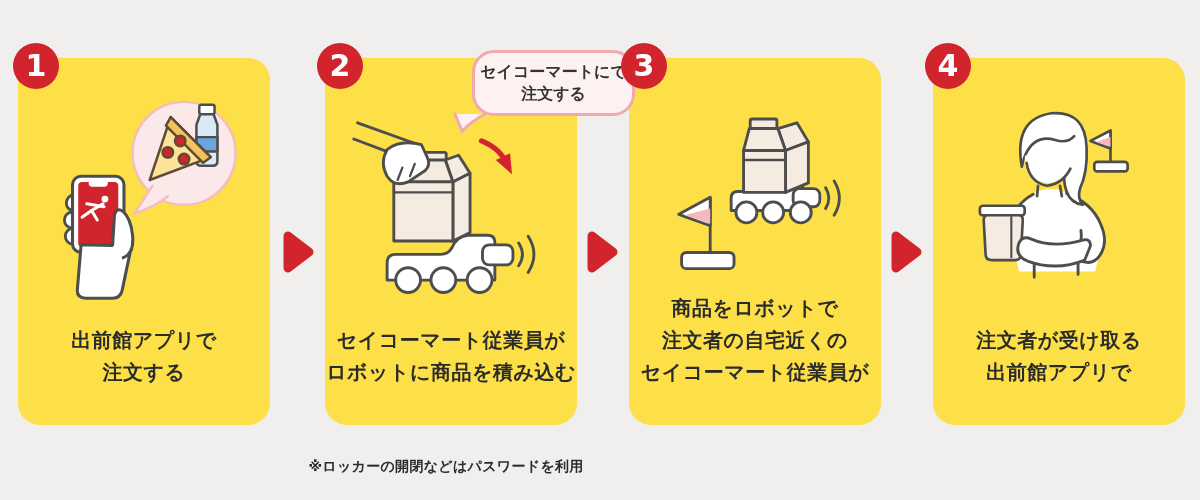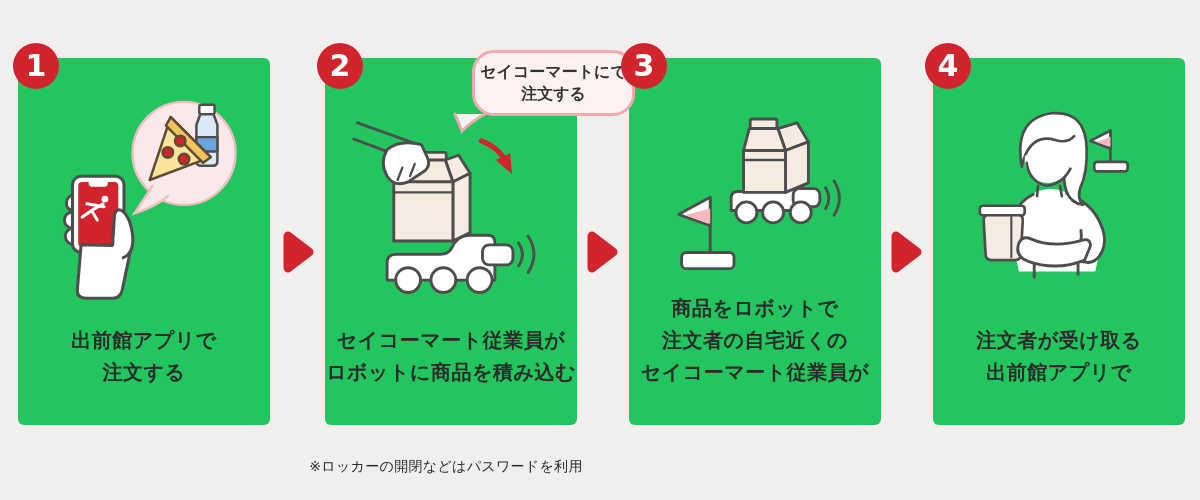--- a/index.html
+++ b/index.html
@@ -4,21 +4,21 @@
 <style>
   html,body{margin:0;padding:0;background:#e8e7e5;}
   .canvas{
     position:relative;width:1200px;height:500px;overflow:hidden;
     background:#f0efed;
     font-family:"DejaVu Sans","Liberation Sans",sans-serif;
     color:#2b2b2b;
   }
   .card{
     position:absolute;top:58px;width:252px;height:367px;
-    background:#22c55e;border-radius:6px;
+    background:#fde047;border-radius:22px;
   }
   .card.c1{left:18px}.card.c2{left:325px}.card.c3{left:629px}.card.c4{left:933px}
   .icon-svg{position:absolute;inset:0;width:100%;height:100%;}
   .badge{
     position:absolute;top:43px;width:46px;height:46px;border-radius:50%;
     background:#d2242c;color:#fff;font-weight:700;font-size:30px;
     display:flex;align-items:center;justify-content:center;line-height:1;
     z-index:5;
   }
   .badge.b1{left:13px}.badge.b2{left:317px}.badge.b3{left:621px}.badge.b4{left:925px}
@@ -34,21 +34,21 @@
     box-sizing:border-box;background:#fdf1f1;border:3px solid #f2a9ad;
     border-radius:22px;z-index:4;
     display:flex;flex-direction:column;align-items:center;justify-content:center;
     font-size:16px;font-weight:700;line-height:22px;color:#333;text-align:center;
     white-space:nowrap;
     margin-left:44px;
   }
   .bubble-tail{position:absolute;left:450px;top:110px;z-index:5;}
   .footnote{
     position:absolute;left:446px;top:458px;transform:translateX(-50%);
-    font-size:14px;font-weight:400;color:#2b2b2b;white-space:nowrap;letter-spacing:.3px;
+    font-size:14px;font-weight:700;color:#2b2b2b;white-space:nowrap;letter-spacing:.3px;
   }
 </style>
 </head>
 <body>
 
 <div class="canvas">
 
   <div class="card c1">
     <svg class="icon-svg" viewBox="0 0 252 385">
 

